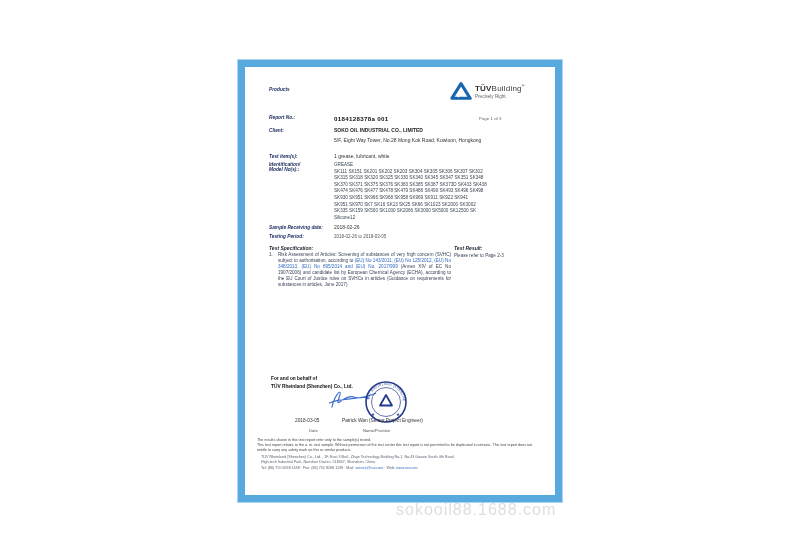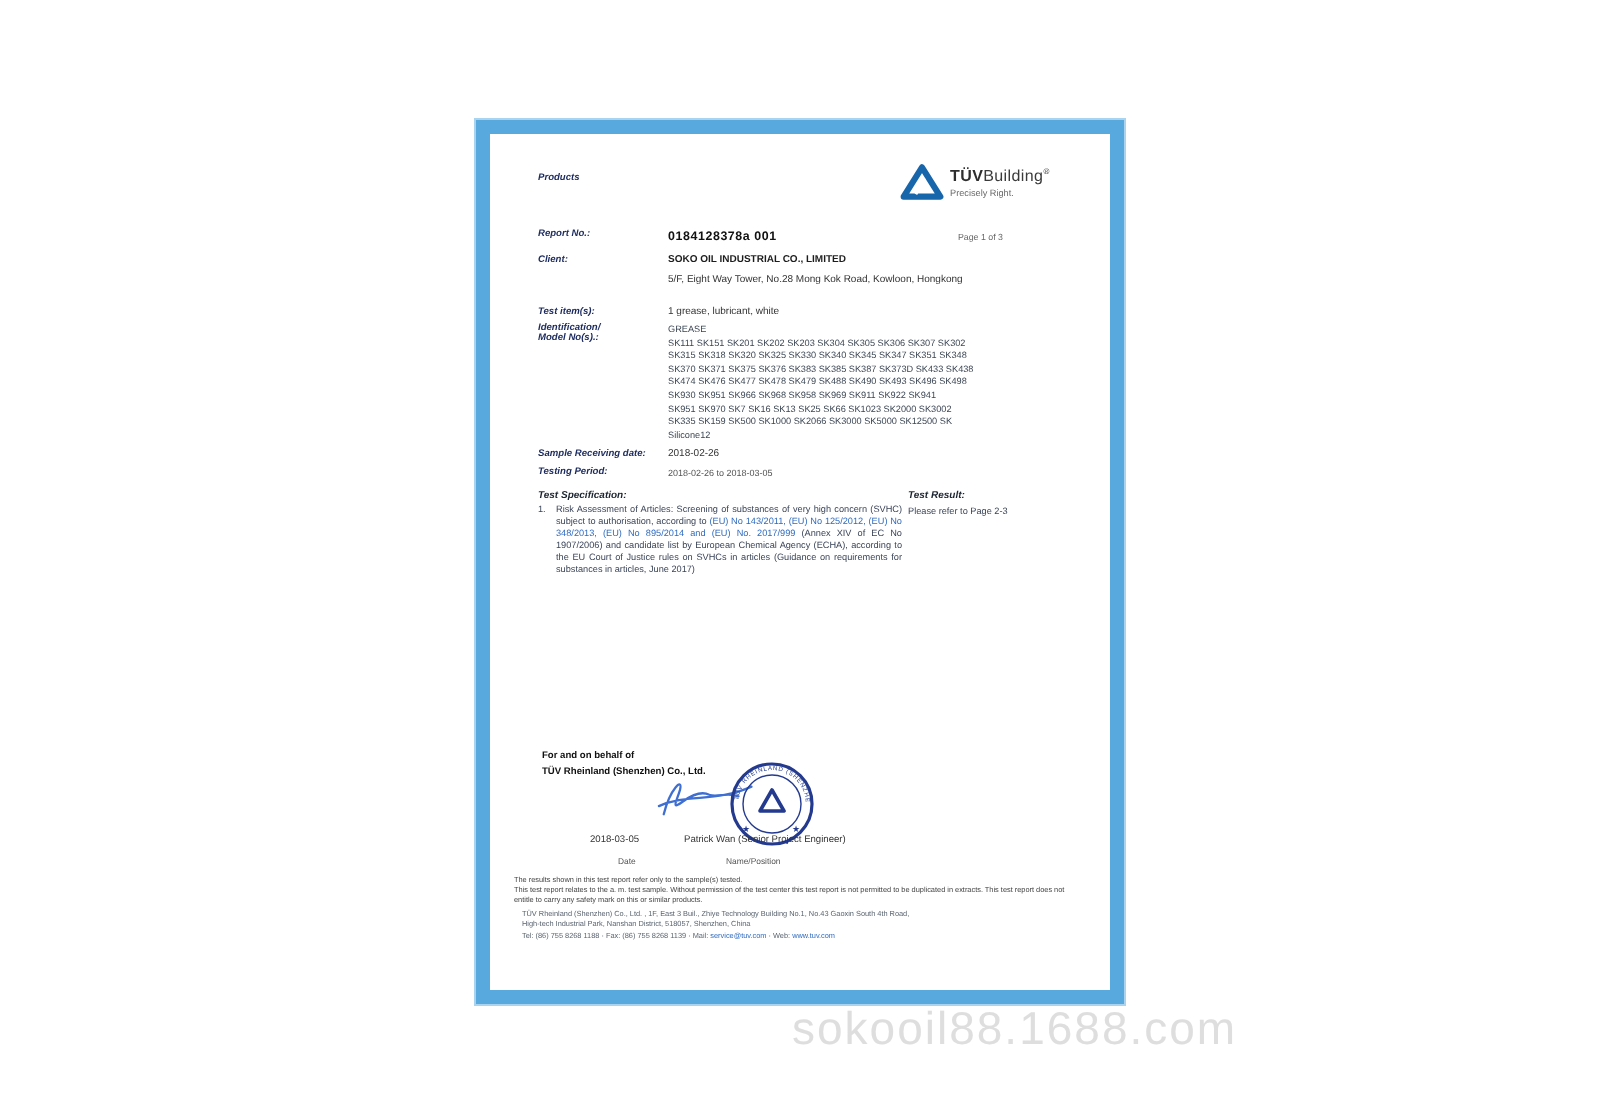--- a/index.html
+++ b/index.html
@@ -64,21 +64,21 @@
   .a1 { left:16px; top:388px; }
   .a2 { left:16px; top:393px; }
   .a3 { left:16px; top:399px; }
   .a3 .blue { color:#2f6bbf; }
 
   
   .wm-cn { position:absolute; left:382px; top:461px; z-index:5;
            font-size:19px; font-weight:bold; letter-spacing:1px;
            color:rgba(165,165,165,0.5); white-space:nowrap; }
   .wm-url { position:absolute; left:396px; top:501px; z-index:5;
-            font-size:23px; letter-spacing:1px;
+            font-size:16px; letter-spacing:1px;
             color:rgba(195,195,195,0.55); white-space:nowrap; }
 </style>
 </head>
 <body>
 
 <div class="canvas">
 
   <div class="doc">
     <div class="doc-inner">
 

